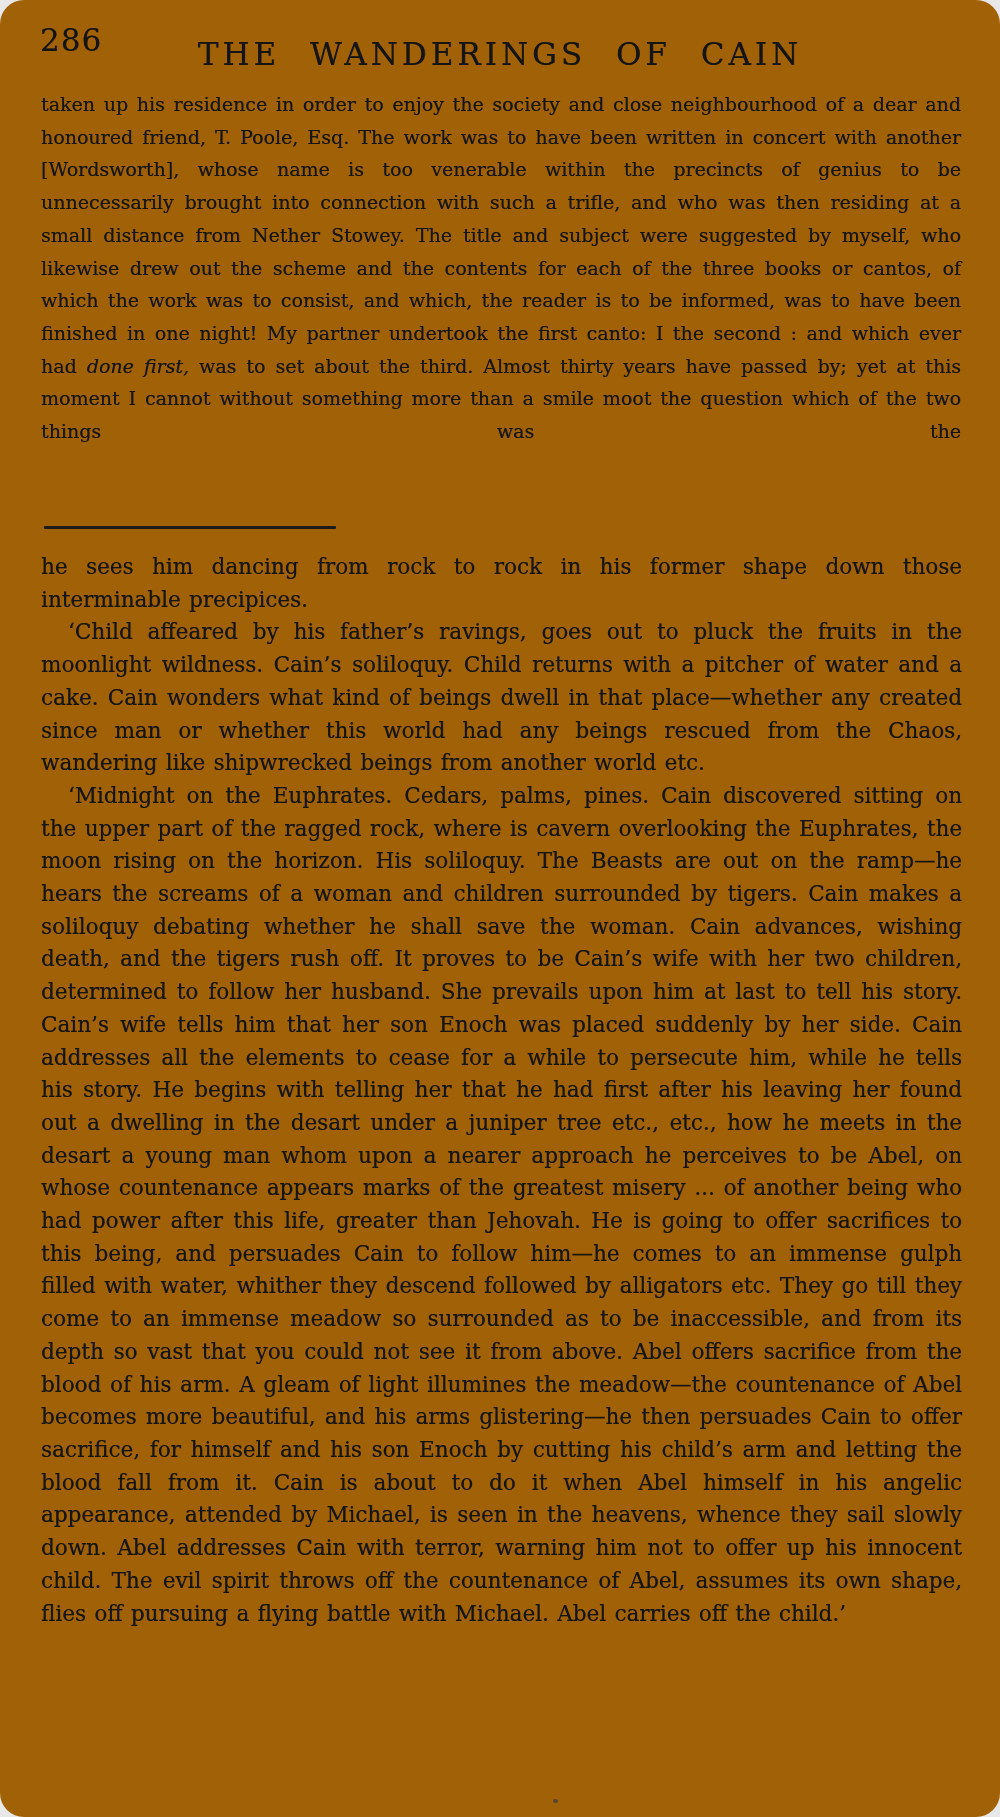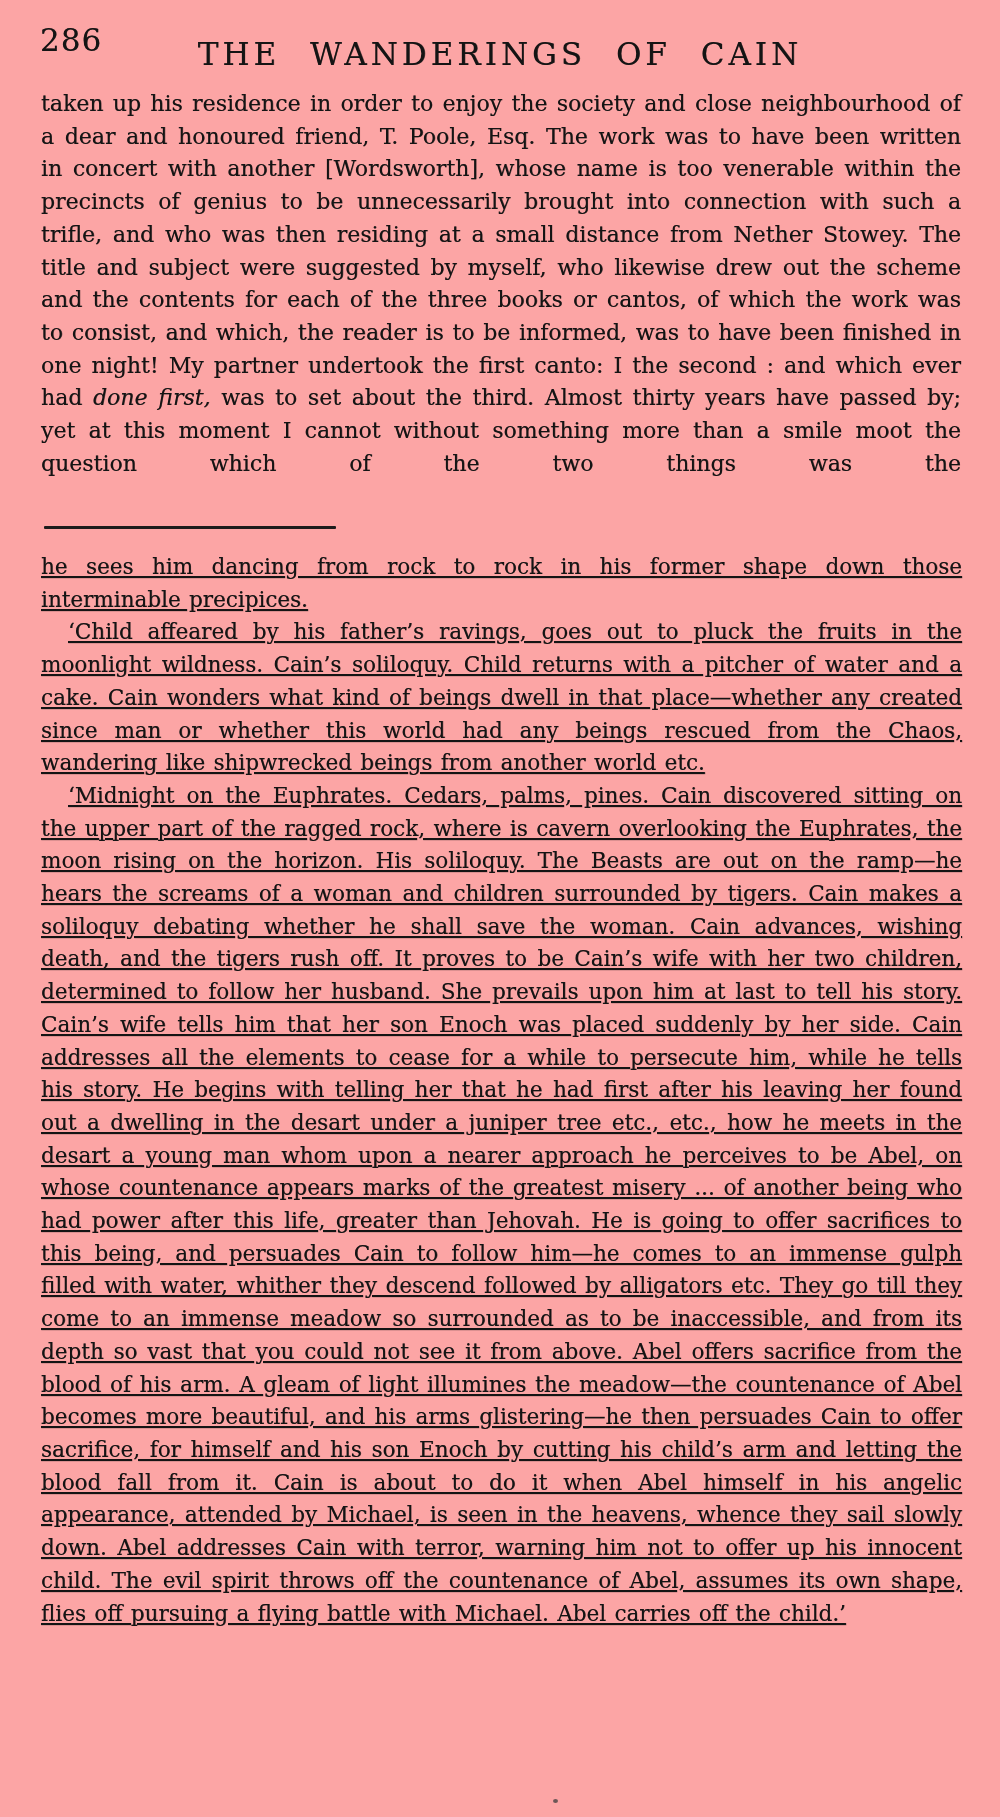--- a/index.html
+++ b/index.html
@@ -5,25 +5,26 @@
   html, body {
     margin: 0;
     padding: 0;
     background: #e8e8e8;
   }
   .page {
     position: relative;
     width: 1000px;
     height: 1817px;
     margin: 0 auto;
-    background: #fca5a5;
+    background: #a16207;
     color: #141414;
     font-family: "DejaVu Serif", serif;
     overflow: hidden;
     text-shadow: 0.35px 0.25px 0.4px rgba(15,15,15,0.55);
+    border-radius: 24px;
   }
   .header {
     position: absolute;
     top: 20px;
     left: 0;
     width: 100%;
     height: 46px;
   }
   .page-number {
     position: absolute;
@@ -40,21 +41,21 @@
     letter-spacing: 4px;
     word-spacing: 16px;
     white-space: nowrap;
   }
   .main-text {
     position: absolute;
     top: 88px;
     left: 41px;
     width: 920px;
     margin: 0;
-    font-size: 22px;
+    font-size: 19px;
     line-height: 32.7px;
     text-align: justify;
     text-align-last: justify;
     word-spacing: 1.5px;
   }
   .seg-italic { font-style: italic; }
   .separator {
     position: absolute;
     top: 526px;
     left: 44px;
@@ -66,21 +67,21 @@
   .footnote {
     position: absolute;
     top: 551px;
     left: 41px;
     width: 921px;
     font-size: 21.5px;
     line-height: 32.7px;
     text-align: justify;
     word-spacing: 1.5px;
   }
-  .fn-para { margin: 0; text-decoration: underline; }
+  .fn-para { margin: 0; }
   .fn-para.indent { text-indent: 27px; }
   .speck {
     position: absolute;
     left: 553px;
     top: 1799px;
     width: 5px;
     height: 4px;
     background: #3c3c3c;
     border-radius: 50%;
     opacity: 0.75;

